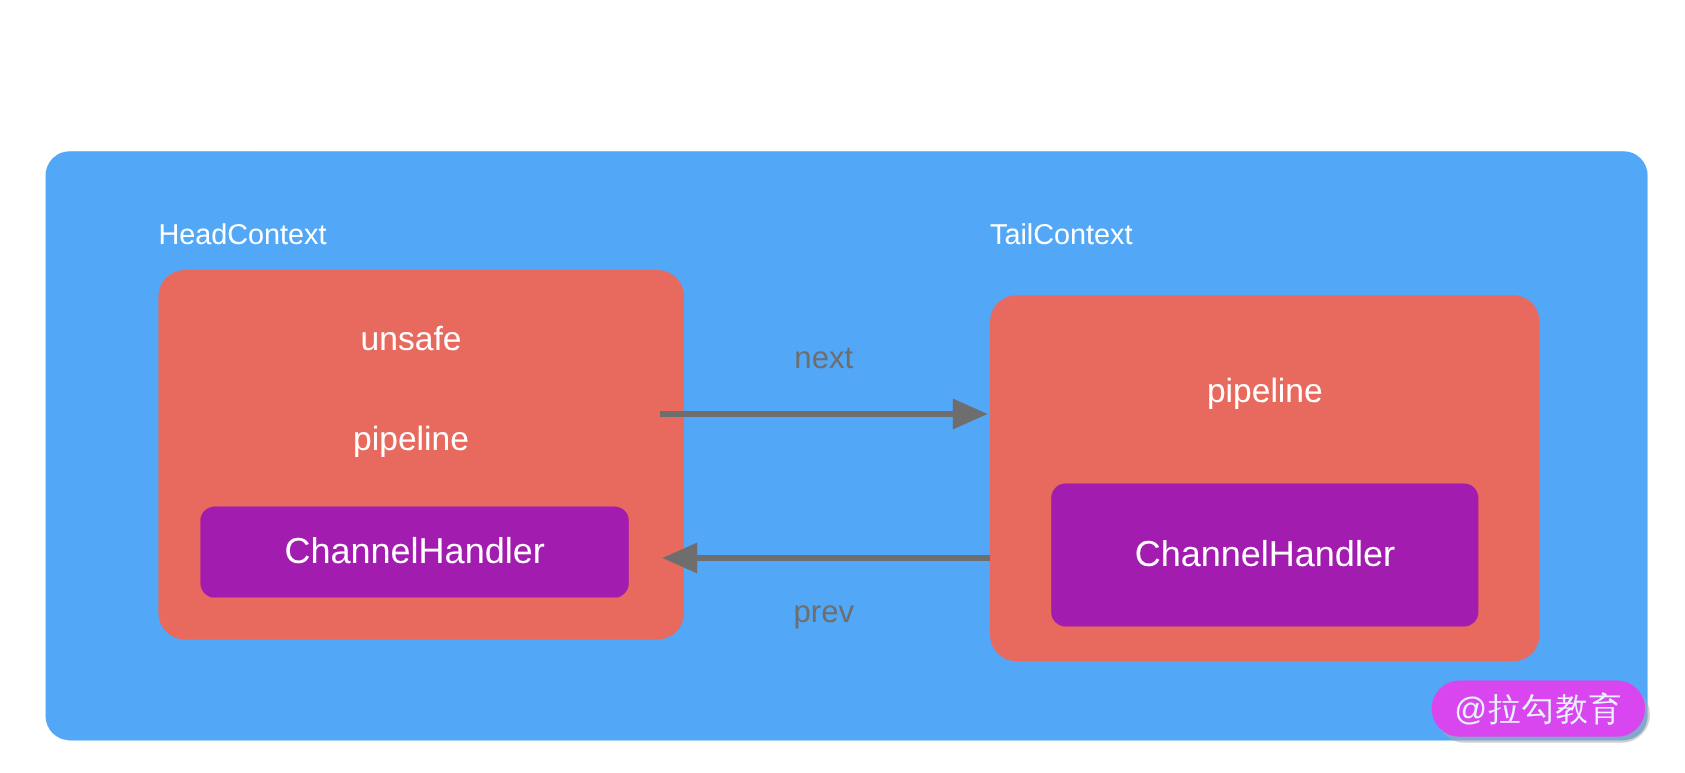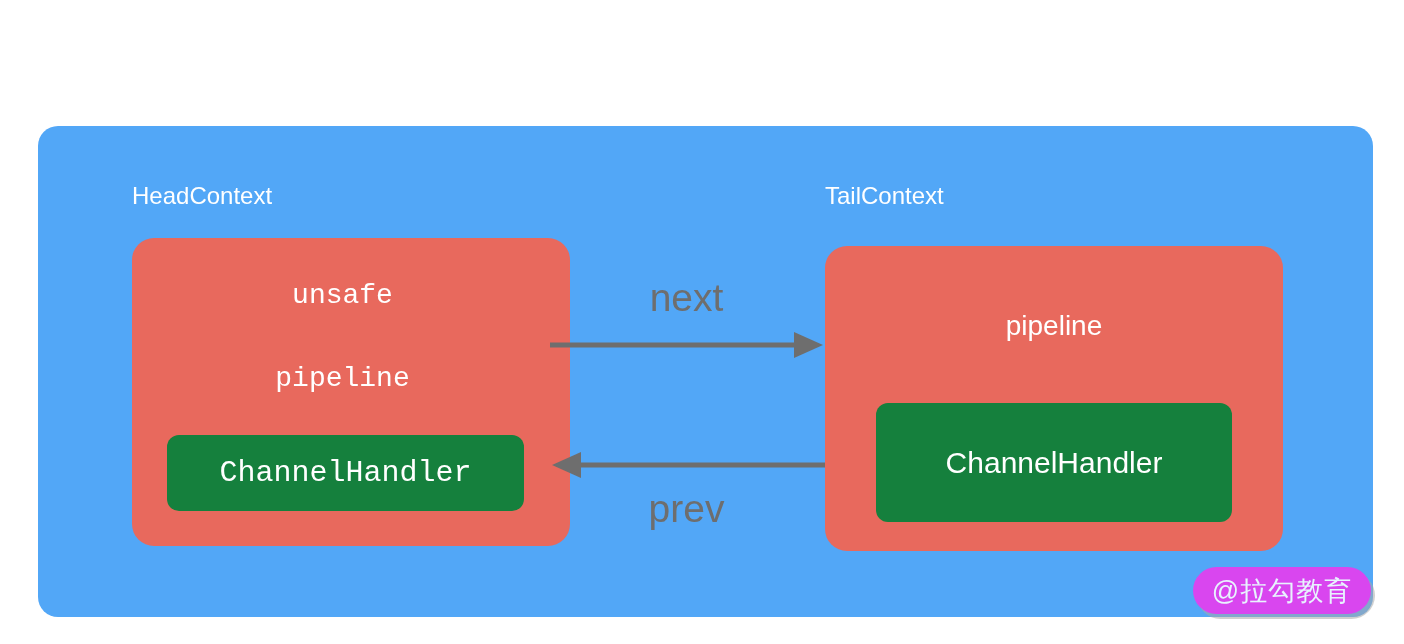--- a/index.html
+++ b/index.html
@@ -61,24 +61,23 @@
     top: 176px;
     width: 458px;
   }
   .context-box {
     position: absolute;
     background: #e8695d;
     border-radius: 22px;
   }
   #head-context-box {
     left: 132px;
-    top: 238px;
+    top: 225px;
     width: 438px;
     height: 308px;
-    font-family: Liberation Mono, monospace;
   }
   #tail-context-box {
     left: 825px;
     top: 246px;
     width: 458px;
     height: 305px;
   }
   .field-label {
     position: absolute;
     font-size: 28px;
@@ -99,21 +98,21 @@
     width: 421px;
   }
   #tail-field-pipeline {
     left: 0px;
     top: 63px;
     width: 458px;
   }
   
   .handler-chip {
     position: absolute;
-    background: #15803d;
+    background: #a21caf;
     border-radius: 12px;
     color: #ffffff;
     display: flex;
     align-items: center;
     justify-content: center;
     font-size: 30px;
     font-weight: 400;
     white-space: nowrap;
   }
   #head-handler-chip {
@@ -130,21 +129,21 @@
   }
   
   .arrow-svg {
     position: absolute;
     overflow: visible;
   }
   #next-arrow-svg { left: 550px; top: 330px; }
   #prev-arrow-svg { left: 550px; top: 450px; }
   .arrow-label {
     position: absolute;
-    font-size: 39px;
+    font-size: 26px;
     font-weight: 400;
     color: #6e6e6e;
     text-align: center;
     white-space: nowrap;
     line-height: 34px;
     width: 273px;
   }
   #next-arrow-label {
     left: 550px;
     top: 281px;

